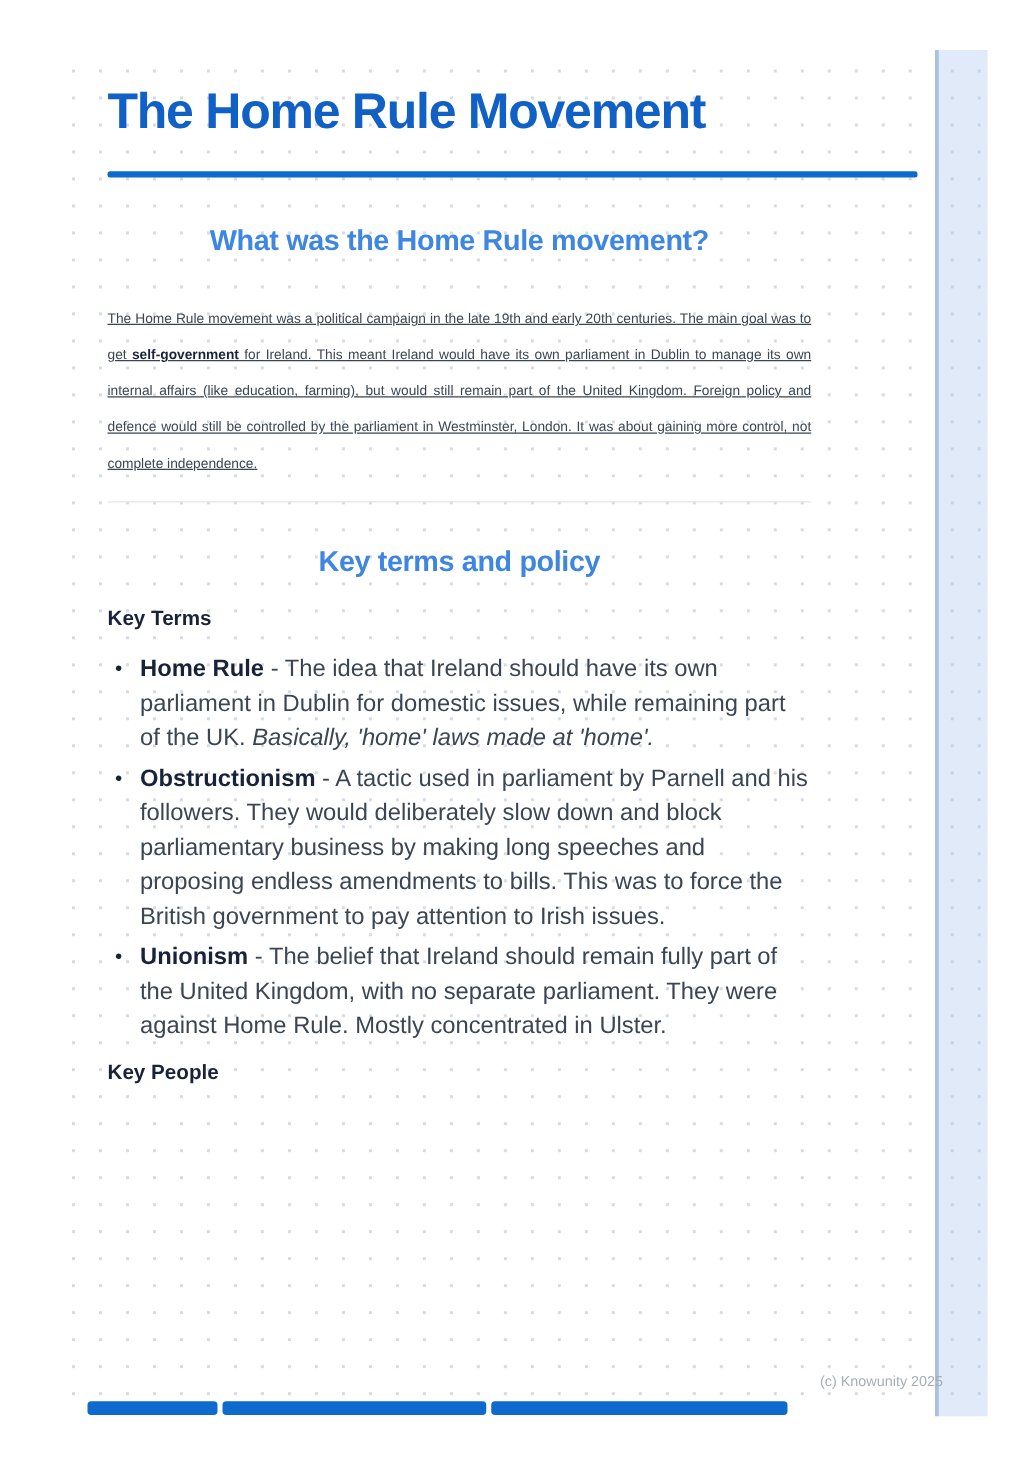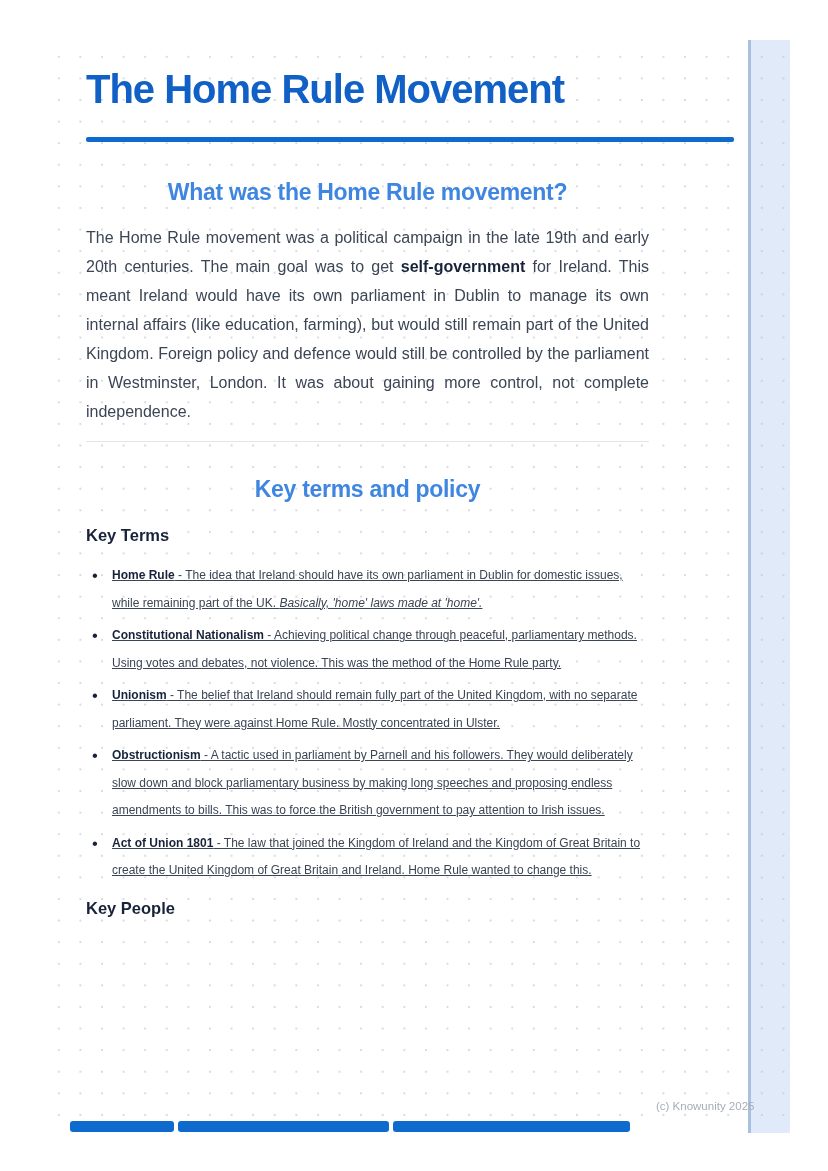--- a/index.html
+++ b/index.html
@@ -62,25 +62,26 @@
     font-size:23px;
     font-weight:700;
     letter-spacing:-0.3px;
     line-height:28px;
     color:var(--heading-blue);
     text-align:center;
   }
   .h2-intro{margin-top:36px;}
   .h2-key{margin-top:33px;}
   p.body-para{
-    margin-top:17px;
-    font-size:16px;
+    margin-top:35px;
+    font-size:11px;
     line-height:29px;
     color:var(--body-text);
     text-align:justify;
+    text-decoration:underline;
   }
   p.body-para strong, li strong{
     font-weight:700;
     color:var(--strong-text);
   }
   li em{font-style:italic;}
   hr.section-divider{
     border:none;
     height:1px;
     background:var(--divider);
@@ -99,24 +100,23 @@
     color:var(--strong-text);
   }
   ul.terms-list{
     margin-top:17px;
     list-style:none;
   }
   ul.terms-list li{
     position:relative;
     padding-left:26px;
     margin-bottom:5px;
-    font-size:12px;
+    font-size:19px;
     line-height:27.5px;
     color:var(--body-text);
-    text-decoration:underline;
   }
   ul.terms-list li::before{
     content:"\2022";
     position:absolute;
     left:6px; top:0;
     color:var(--strong-text);
     font-size:16.5px;
   }
   h3.people-label{margin-top:14px;}
   .watermark{
@@ -158,27 +158,25 @@
   <hr class="section-divider">
 
   <h2 class="section-heading h2-key">Key terms and policy</h2>
 
   <h3 class="sub-label">Key Terms</h3>
 
   <ul class="terms-list">
 
       <li><strong>Home Rule</strong><span> - The idea that Ireland should have its own parliament in Dublin for domestic issues, while remaining part of the UK. </span><em>Basically, 'home' laws made at 'home'.</em></li>
 
-      <li><strong>Constitutional Nationalism</strong><span> - Achieving political change through peaceful, parliamentary methods. Using votes and debates, not violence. This was the method of the Home Rule party.</span></li>
+
+      <li><strong>Obstructionism</strong><span> - A tactic used in parliament by Parnell and his followers. They would deliberately slow down and block parliamentary business by making long speeches and proposing endless amendments to bills. This was to force the British government to pay attention to Irish issues.</span></li>
 
       <li><strong>Unionism</strong><span> - The belief that Ireland should remain fully part of the United Kingdom, with no separate parliament. They were against Home Rule. Mostly concentrated in Ulster.</span></li>
 
-      <li><strong>Obstructionism</strong><span> - A tactic used in parliament by Parnell and his followers. They would deliberately slow down and block parliamentary business by making long speeches and proposing endless amendments to bills. This was to force the British government to pay attention to Irish issues.</span></li>
-
-      <li><strong>Act of Union 1801</strong><span> - The law that joined the Kingdom of Ireland and the Kingdom of Great Britain to create the United Kingdom of Great Britain and Ireland. Home Rule wanted to change this.</span></li>
     </ul>
 
   <h3 class="sub-label people-label">Key People</h3>
 </div>
 
 <div class="watermark">(c) Knowunity 2025</div>
 
 <div class="bottom-bars">
   <div class="bar-seg bar-1"></div>
   <div class="bar-seg bar-2"></div>

